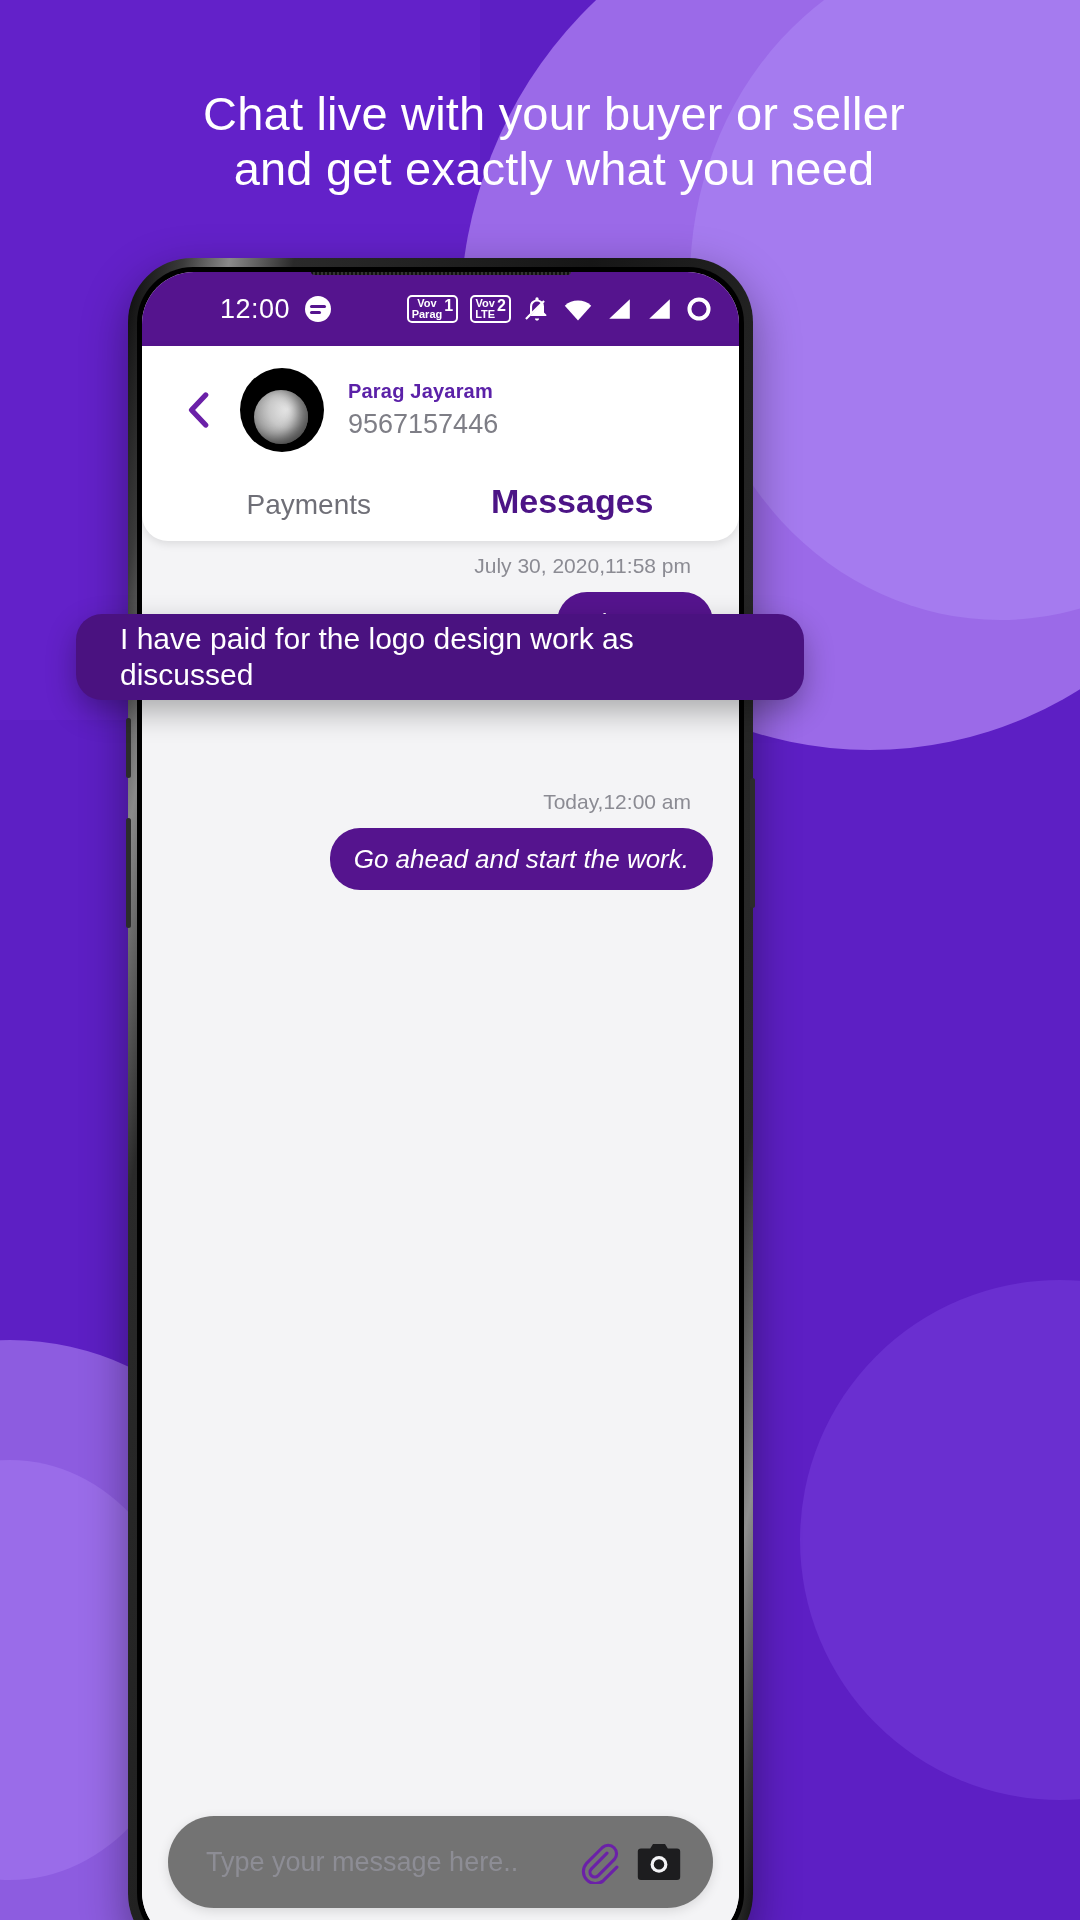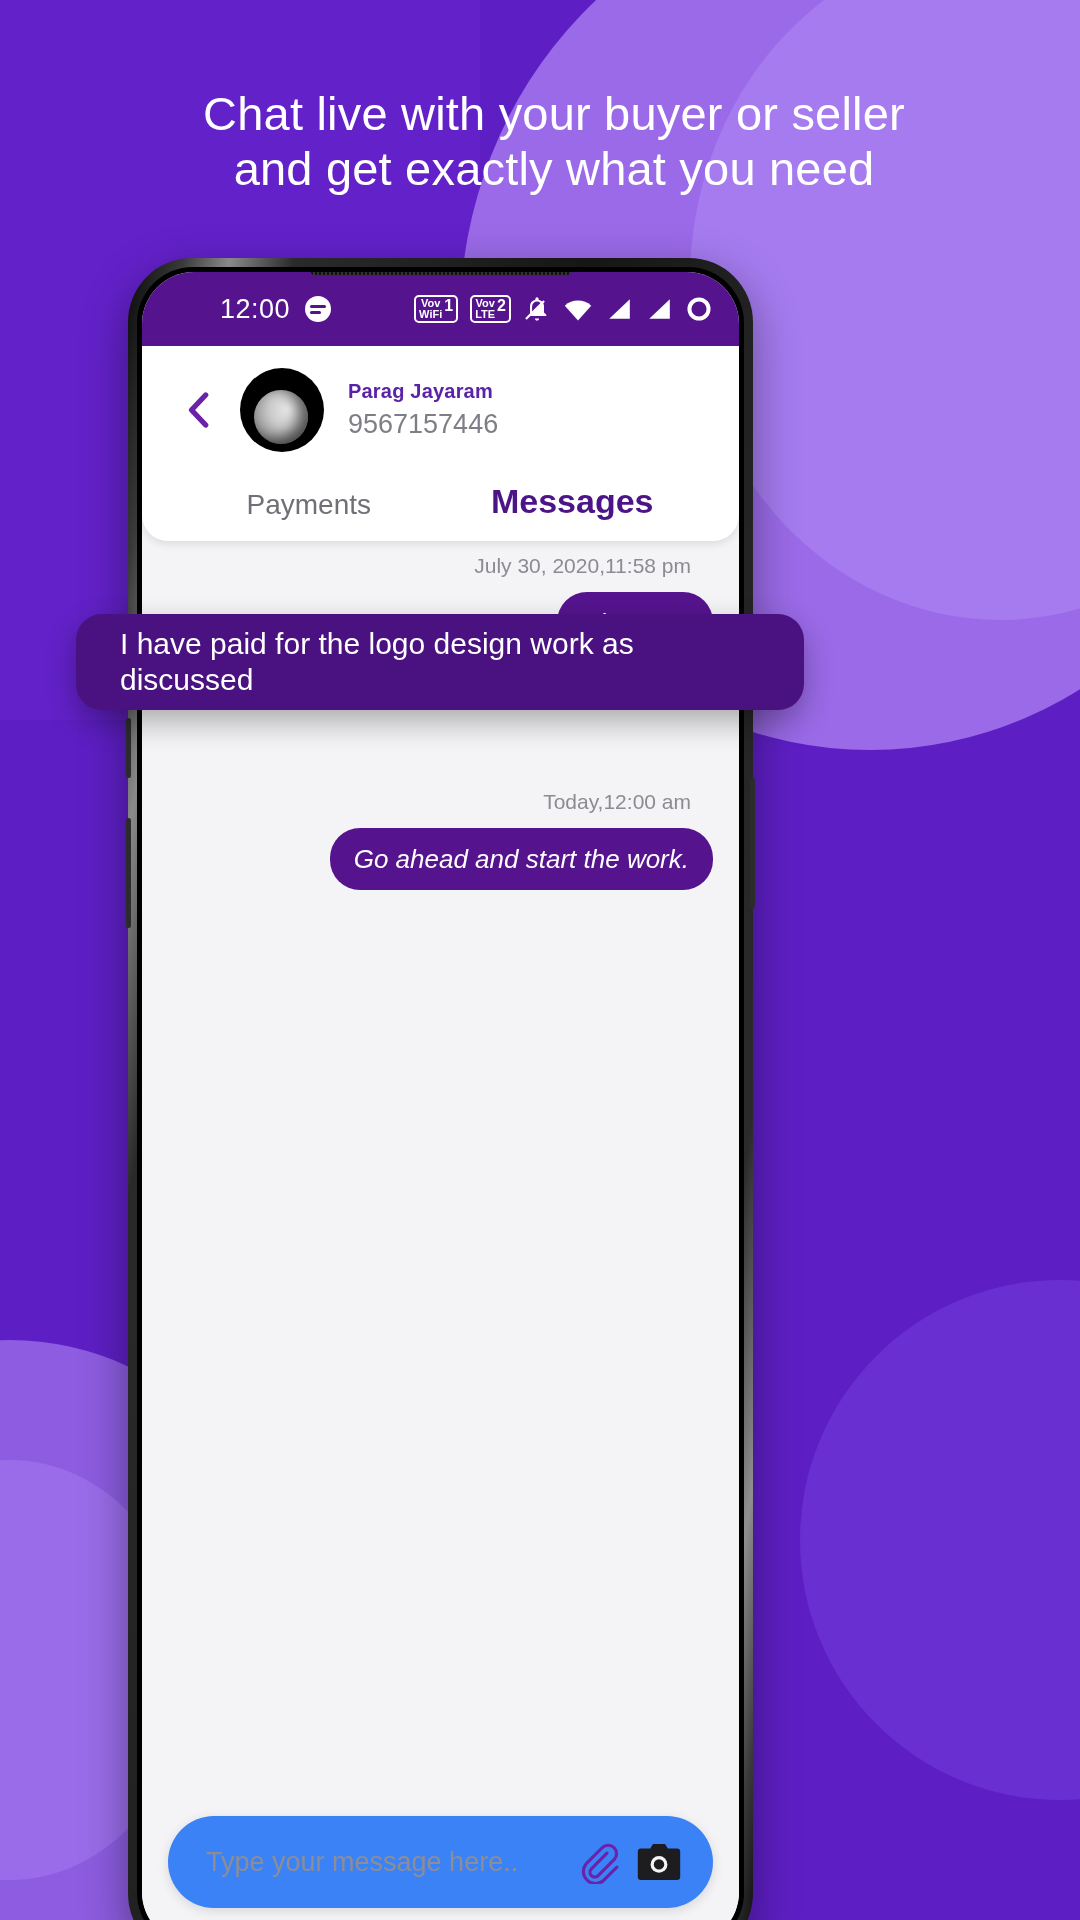--- a/index.html
+++ b/index.html
@@ -177,35 +177,35 @@
     font-size:26px; line-height:30px;
     padding:16px 24px;
     border-radius:30px;
     max-width:430px;
     font-style:italic;
   }
 
   
   #overlay-banner {
     position:absolute; left:76px; top:614px;
-    width:728px; height:96px;
+    width:728px; height:86px;
     background:#4a1280;
     border-radius:26px;
     display:flex; align-items:center;
     padding:8px 44px;
     color:#ffffff; font-size:30px; line-height:36px;
     box-shadow:0 12px 30px rgba(0,0,0,.30);
     z-index:40;
   }
 
   
   #input-bar {
     position:absolute; left:26px; right:26px; bottom:36px;
     height:92px;
-    background:#3b82f6;
+    background:#737373;
     border-radius:46px;
     display:flex; align-items:center;
     padding:0 30px 0 38px;
     box-shadow:0 3px 12px rgba(0,0,0,.12);
     z-index:20;
   }
   #msg-input {
     flex:1; border:none; outline:none;
     font-family:"Liberation Sans", sans-serif;
     font-size:27px; color:#2a2a2a; background:transparent;
@@ -242,21 +242,21 @@
 
       <div id="statusbar">
         <span id="sb-time">12:00</span>
         <span id="sb-msg-icon"></span>
 
         <span id="sb-right">
 
           <span class="vo-badge">
             <span class="stack">
               <span>Voᴠ</span>
-              <span>WiFi</span>
+              <span>Parag</span>
             </span>
             <span class="num">1</span>
           </span>
 
           <span class="vo-badge">
             <span class="stack">
               <span>Voᴠ</span>
               <span>LTE</span>
             </span>
             <span class="num">2</span>

